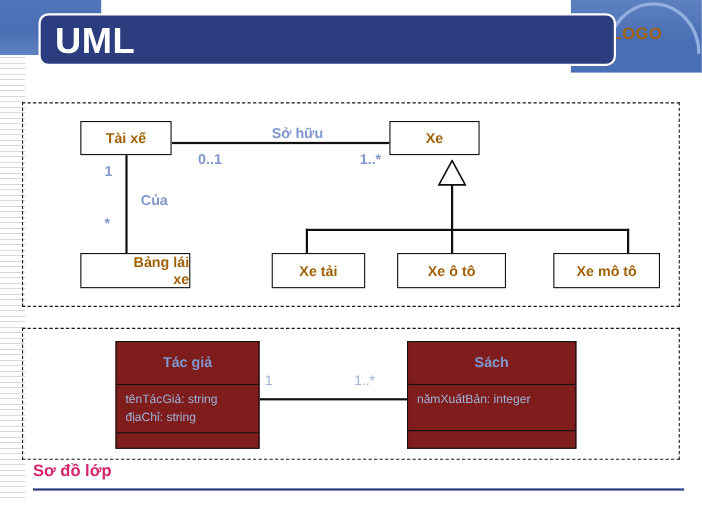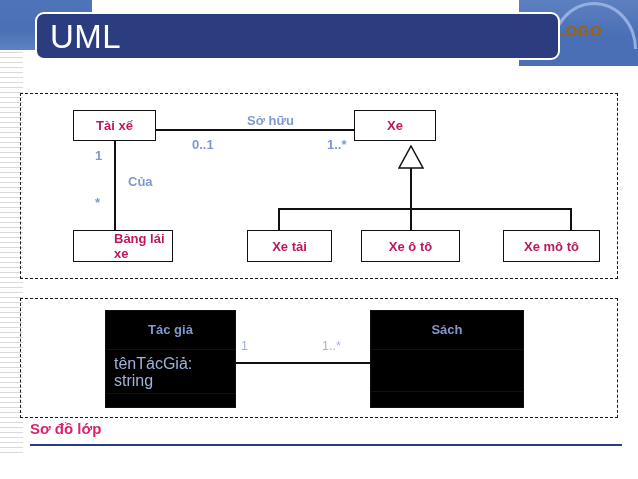--- a/index.html
+++ b/index.html
@@ -34,50 +34,50 @@
       #ffffff 0px,#ffffff 2px,#d9d9d9 2px,#d9d9d9 3px,#ffffff 3px,#ffffff 5px);
   }
   
   .title-bar{
     position:absolute;left:35px;top:12px;width:525px;height:48px;
     background:#2b3d7f;border:2px solid #ffffff;border-radius:9px;
     box-sizing:border-box;
   }
   .title-text{
     position:absolute;left:50px;top:18px;height:38px;line-height:38px;
-    color:#ffffff;font-size:33px;font-weight:normal;letter-spacing:.5px;
+    color:#ffffff;font-size:33px;font-weight:bold;letter-spacing:.5px;
   }
   
   .dash-region{
     position:absolute;border:1px dashed #1a1a1a;box-sizing:border-box;
     background:transparent;
   }
   #region-vehicles{left:20px;top:93px;width:598px;height:186px;}
   #region-books{left:20px;top:298px;width:598px;height:120px;}
   
   .uml-box{
     position:absolute;border:1.5px solid #111111;background:#ffffff;
     box-sizing:border-box;
-    color:#be185d;font-size:13px;font-weight:bold;
+    color:#a16207;font-size:13px;font-weight:bold;
     display:flex;align-items:center;justify-content:center;
-    text-align:left;
+    text-align:right;
   }
   
   .class-box{
-    position:absolute;border:1.5px solid #111111;background:#000000;
+    position:absolute;border:1.5px solid #111111;background:#7f1d1d;
     box-sizing:border-box;display:flex;flex-direction:column;
   }
   .class-name{
     height:38px;line-height:38px;text-align:center;
     color:#8098ce;font-size:13px;font-weight:bold;
     border-bottom:1.5px solid #111111;
   }
   .class-attrs{
     flex:1;padding:5px 8px 4px 8px;
-    color:#9fb2d8;font-size:16px;font-weight:normal;line-height:17px;
+    color:#9fb2d8;font-size:11px;font-weight:normal;line-height:17px;
     border-bottom:1.5px solid #111111;
   }
   .class-ops{height:15px;}
   
   .ln{position:absolute;background:#111111;}
   .lnh{height:1.5px;}
   .lnv{width:1.5px;}
   
   .lbl{
     position:absolute;color:#8098ce;font-size:13px;font-weight:bold;
@@ -146,41 +146,43 @@
 
 <div class="uml-box" style="left:361px;top:230px;width:99px;height:32px;">
   <span>Xe ô tô</span>
 </div>
 
 <div class="uml-box" style="left:503px;top:230px;width:97px;height:32px;">
   <span>Xe mô tô</span>
 </div>
 
 <div class="lbl" style="left:247px;top:113px;text-align:right;">Sở hữu</div>
-<div class="lbl" style="left:192px;top:137px;">0..1</div>
+<div class="lbl" style="left:180px;top:137px;">0..1</div>
 <div class="lbl" style="left:327px;top:137px;">1..*</div>
 <div class="lbl" style="left:95px;top:148px;">1</div>
 <div class="lbl" style="left:128px;top:174px;">Của</div>
 <div class="lbl" style="left:95px;top:195px;">*</div>
 
 <div class="dash-region" id="region-books"></div>
 
 <div class="ln lnh" style="left:236px;top:362px;width:134px;"></div>
 
 <div class="class-box" style="left:105px;top:310px;width:131px;height:98px;">
   <div class="class-name">Tác giả</div>
   <div class="class-attrs">
     <div>tênTácGiả: string</div>
+    <div>địaChỉ: string</div>
   </div>
   <div class="class-ops"></div>
 </div>
 
 <div class="class-box" style="left:370px;top:310px;width:154px;height:98px;justify-content:space-between;">
   <div class="class-name">Sách</div>
   <div class="class-attrs">
+    <div>nămXuấtBản: integer</div>
   </div>
   <div class="class-ops"></div>
 </div>
 
 <div class="lbl-thin" style="left:241px;top:339px;">1</div>
 <div class="lbl-thin" style="left:322px;top:339px;">1..*</div>
 
 <div class="caption">Sơ đồ lớp</div>
 <div class="caption-rule"></div>
 

